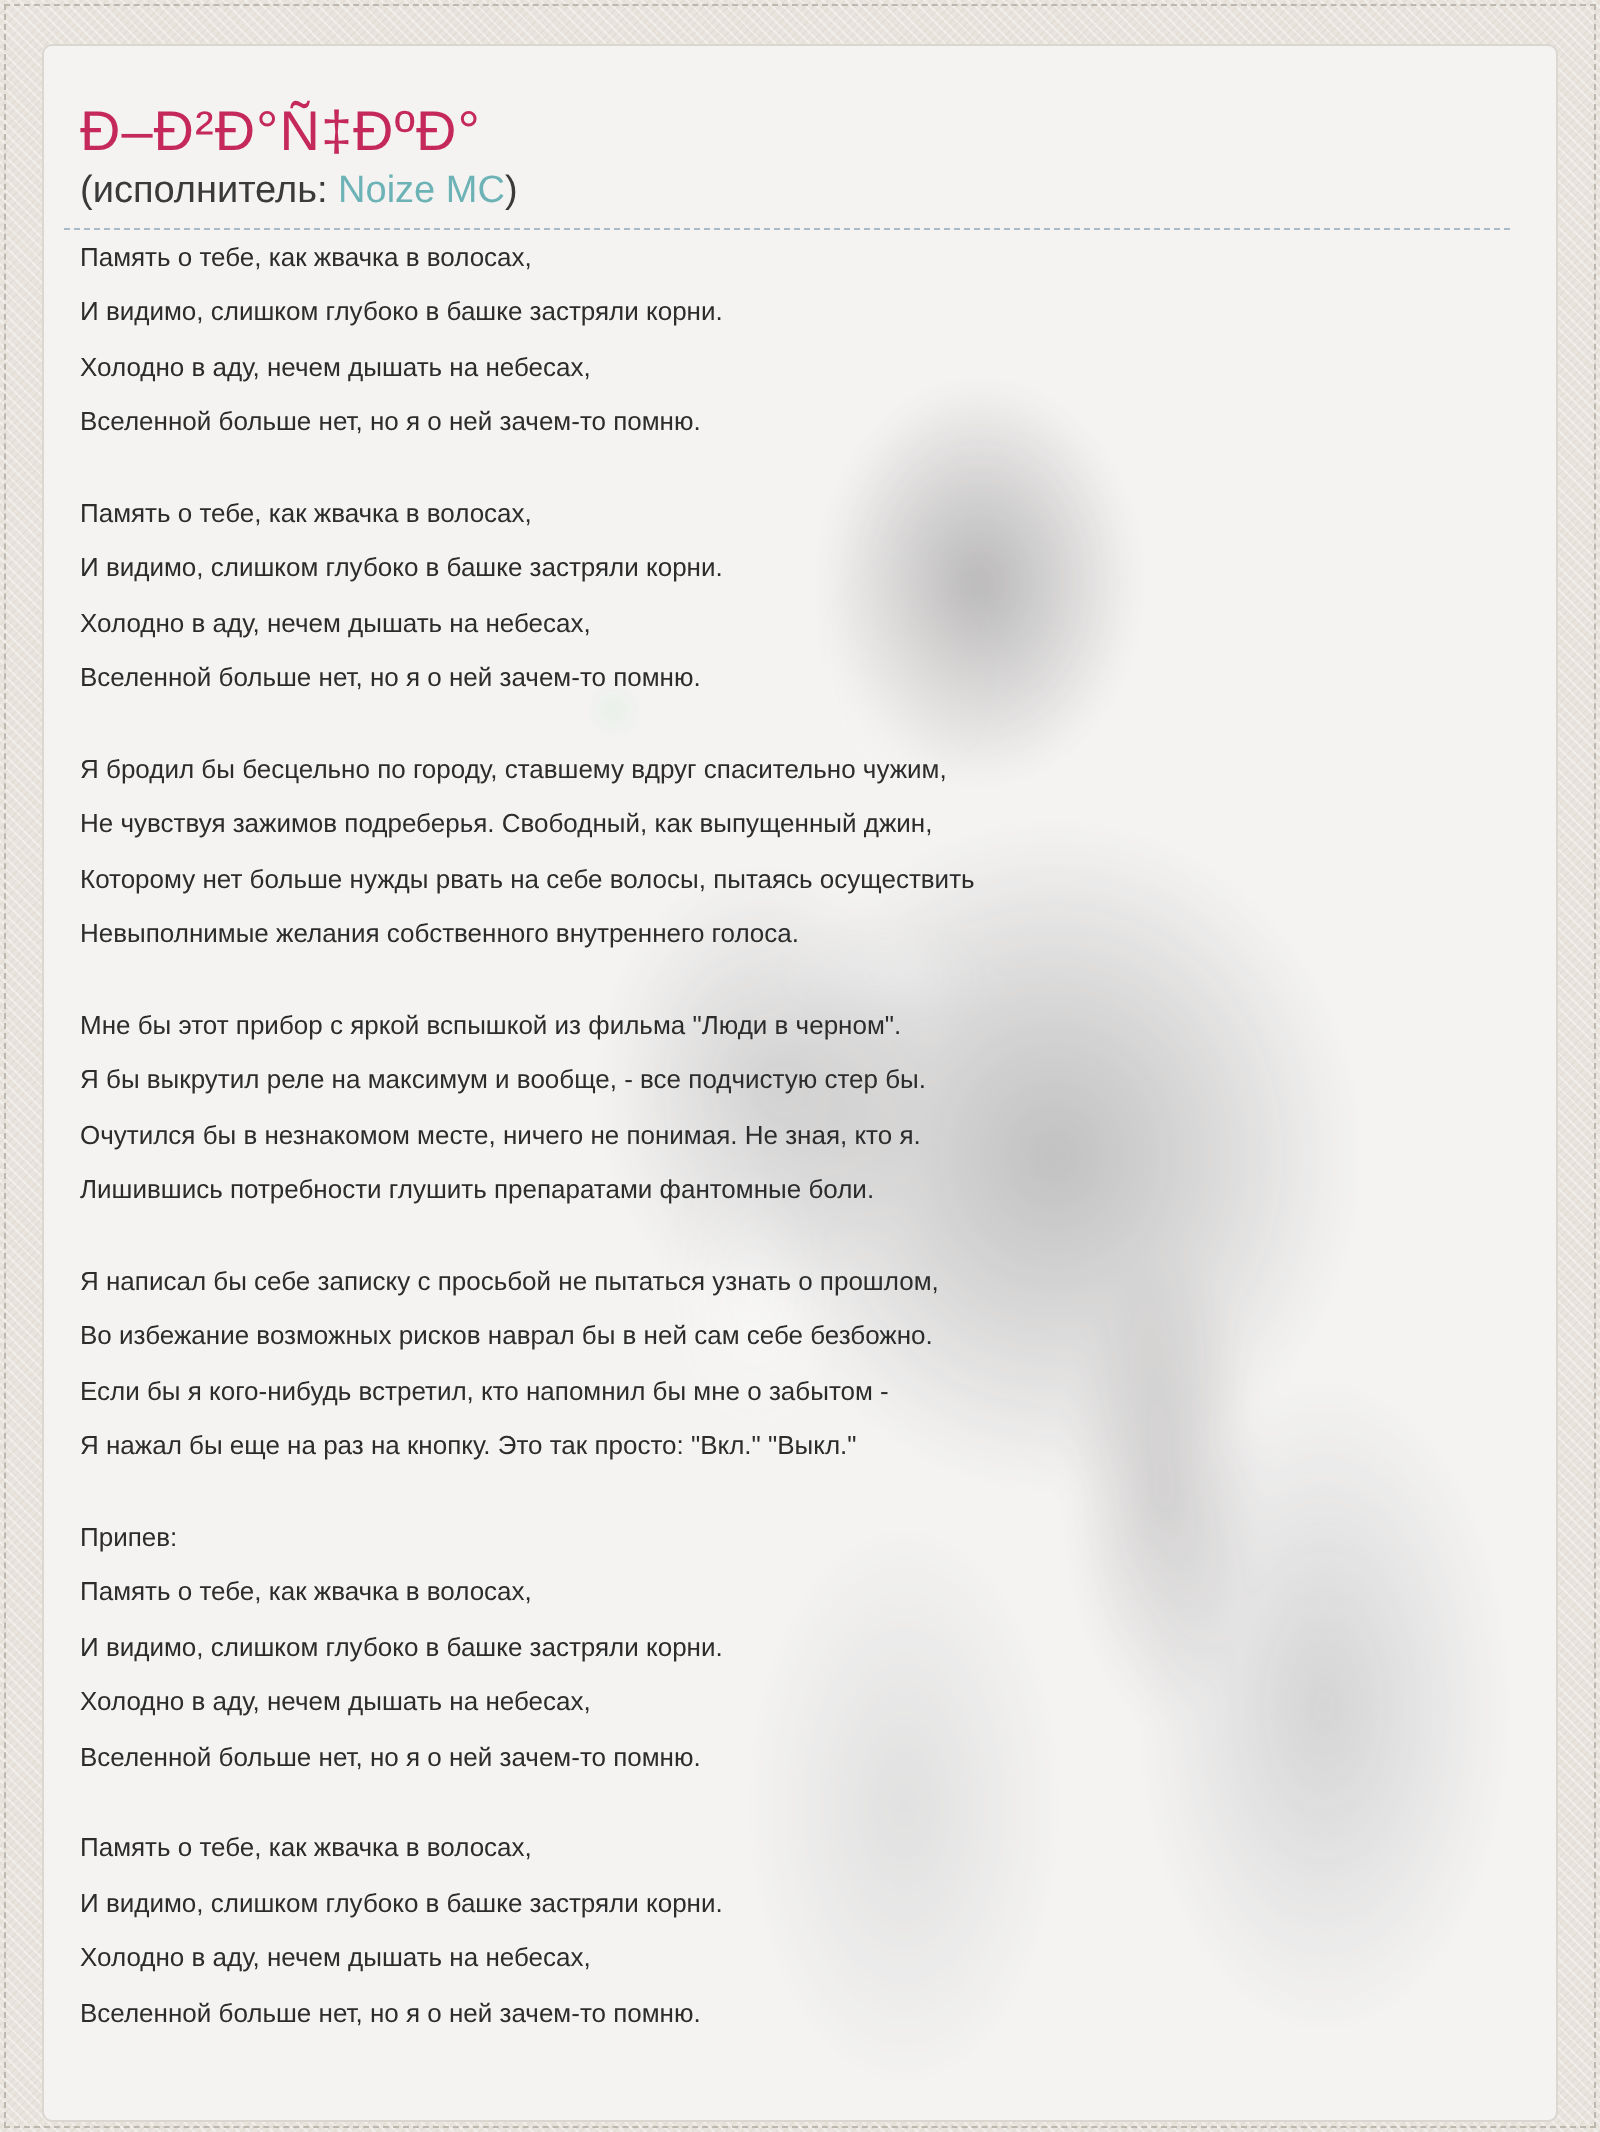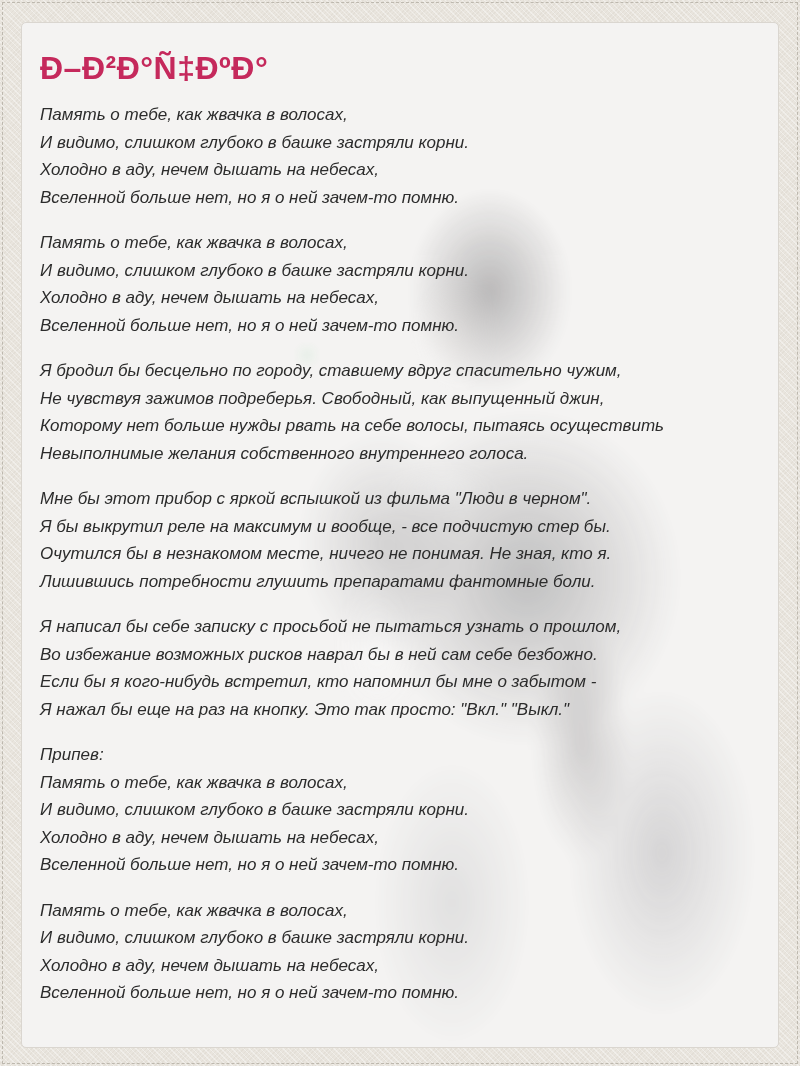--- a/index.html
+++ b/index.html
@@ -64,22 +64,22 @@
       
       radial-gradient(130px 230px at 640px 830px, rgba(62,62,72,.20), rgba(62,62,72,0) 72%),
       radial-gradient(110px 200px at 430px 880px, rgba(70,70,80,.13), rgba(70,70,80,0) 72%),
       
       radial-gradient(7px 7px at 285px 332px, rgba(90,200,120,.55), rgba(90,200,120,0) 80%);
   }
 
   .card-content { position: relative; z-index: 2; }
 
   .page-title {
-    font-size: 32px;
-    font-weight: bold;
+    font-size: 28px;
+    font-weight: normal;
     letter-spacing: .5px;
     color: #c5295c;
     margin: 8px 0 2px 0;
     line-height: 1.2;
   }
 
   .artist-line {
     font-size: 19px;
     color: #3a3a3a;
     padding-bottom: 7px;
@@ -89,41 +89,43 @@
     border-bottom: 1px dashed #a9bbc9;
   }
 
   .artist-link {
     color: #6db3b6;
     text-decoration: none;
     cursor: pointer;
   }
 
   .lyrics-text {
-    margin-top: 14px;
-    font-size: 17px;
+    font-size: 13px;
     line-height: 27.5px;
     color: #2c2c2c;
-    font-style: italic;
   }
 
   .lyrics-text p { margin: 0 0 18px 0; }
   .lyrics-text p:last-child { margin-bottom: 0; }
 </style>
 </head>
 <body>
 
 <div class="page-dashed-border"></div>
 
 <div class="card">
   <div class="background-photo"></div>
 
   <div class="card-content">
     <h1 class="page-title">Ð–Ð²Ð°Ñ‡ÐºÐ°</h1>
 
+    <div class="artist-line">
+      <span>(исполнитель:</span>
+      <a href="#" class="artist-link">Noize MC</a><span>)</span>
+    </div>
 
     <div class="lyrics-text">
         <p>Память о тебе, как жвачка в волосах,<br>И видимо, слишком глубоко в башке застряли корни.<br>Холодно в аду, нечем дышать на небесах,<br>Вселенной больше нет, но я о ней зачем-то помню.</p>
         <p>Память о тебе, как жвачка в волосах,<br>И видимо, слишком глубоко в башке застряли корни.<br>Холодно в аду, нечем дышать на небесах,<br>Вселенной больше нет, но я о ней зачем-то помню.</p>
         <p>Я бродил бы бесцельно по городу, ставшему вдруг спасительно чужим,<br>Не чувствуя зажимов подреберья. Свободный, как выпущенный джин,<br>Которому нет больше нужды рвать на себе волосы, пытаясь осуществить<br>Невыполнимые желания собственного внутреннего голоса.</p>
         <p>Мне бы этот прибор с яркой вспышкой из фильма "Люди в черном".<br>Я бы выкрутил реле на максимум и вообще, - все подчистую стер бы.<br>Очутился бы в незнакомом месте, ничего не понимая. Не зная, кто я.<br>Лишившись потребности глушить препаратами фантомные боли.</p>
         <p>Я написал бы себе записку с просьбой не пытаться узнать о прошлом,<br>Во избежание возможных рисков наврал бы в ней сам себе безбожно.<br>Если бы я кого-нибудь встретил, кто напомнил бы мне о забытом -<br>Я нажал бы еще на раз на кнопку. Это так просто: "Вкл." "Выкл."</p>
         <p>Припев:<br>Память о тебе, как жвачка в волосах,<br>И видимо, слишком глубоко в башке застряли корни.<br>Холодно в аду, нечем дышать на небесах,<br>Вселенной больше нет, но я о ней зачем-то помню.</p>
         <p>Память о тебе, как жвачка в волосах,<br>И видимо, слишком глубоко в башке застряли корни.<br>Холодно в аду, нечем дышать на небесах,<br>Вселенной больше нет, но я о ней зачем-то помню.</p>
       </div>

